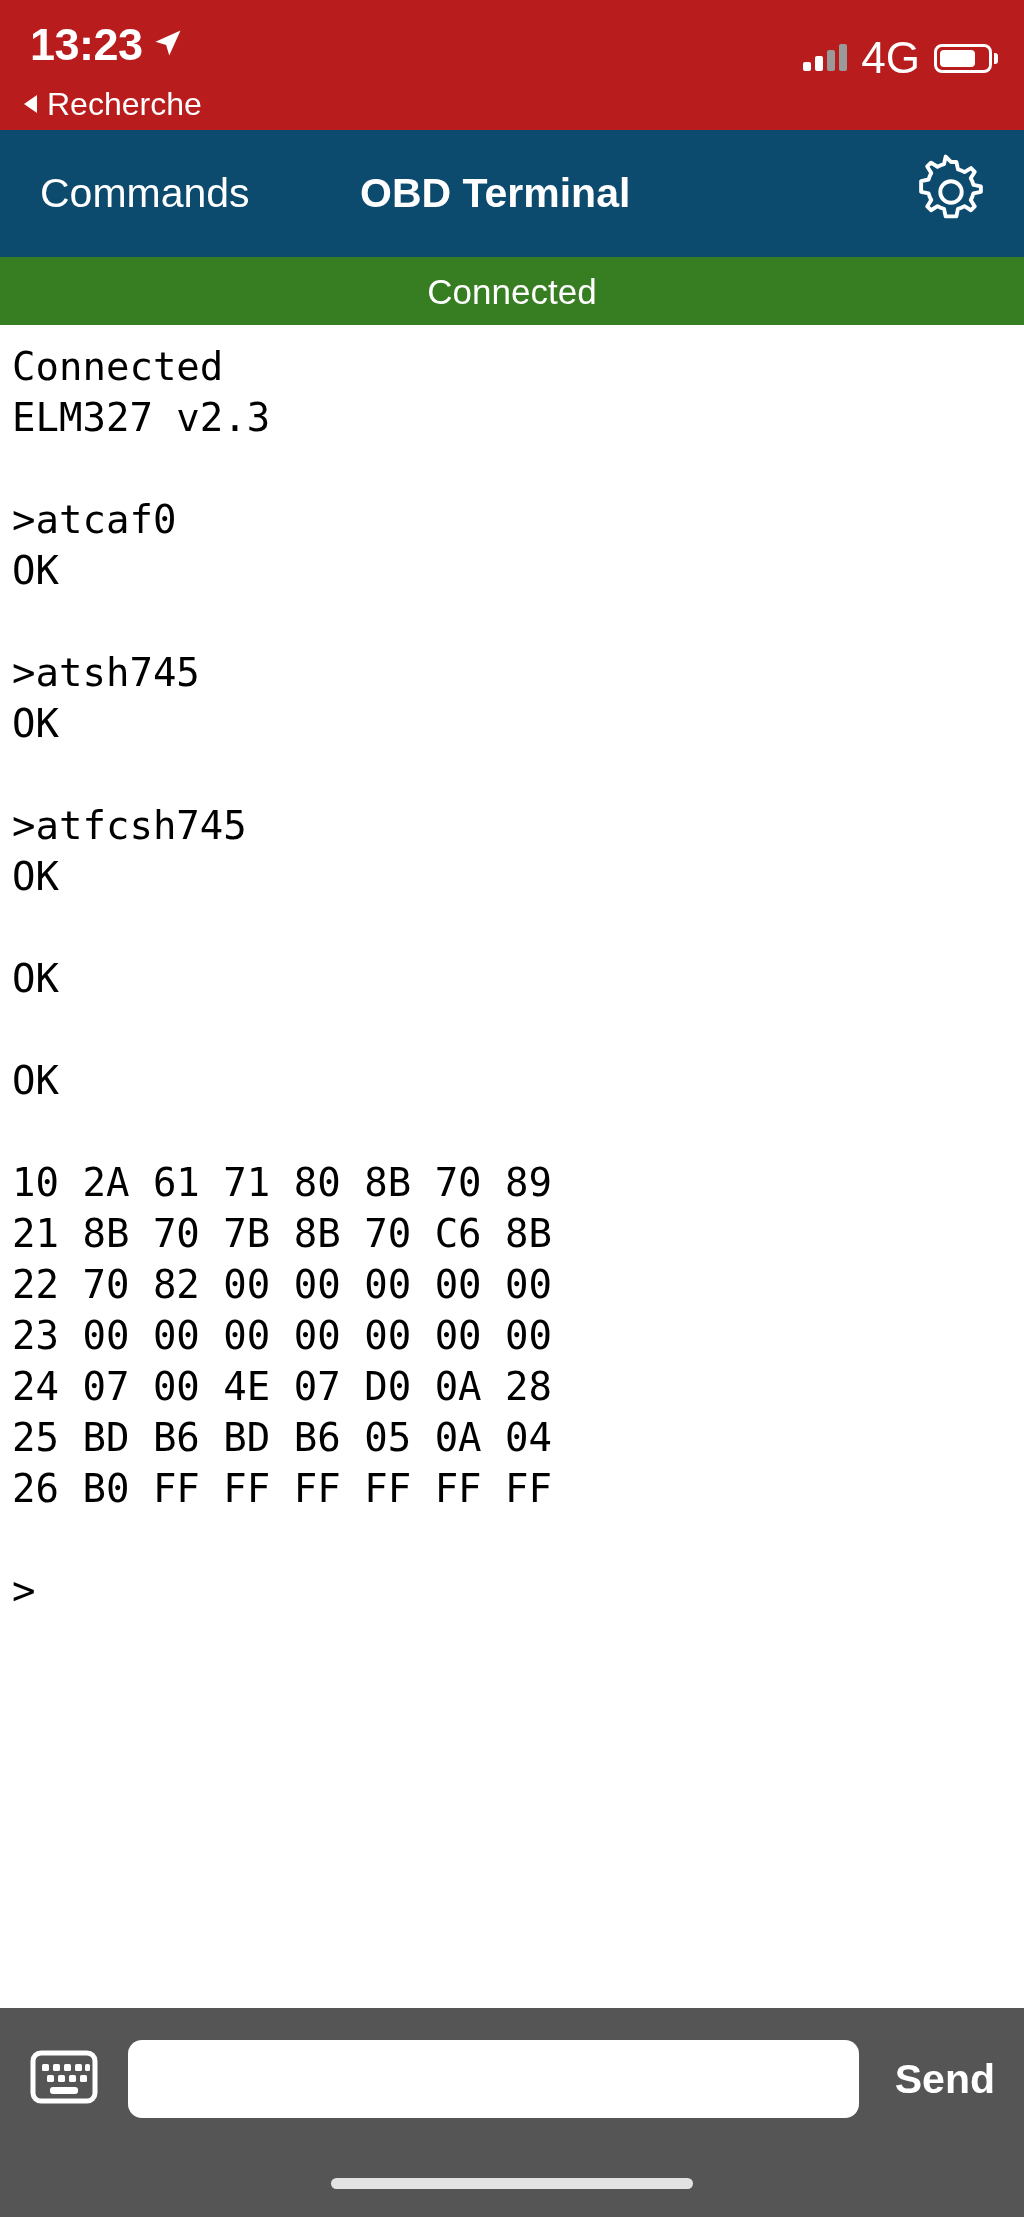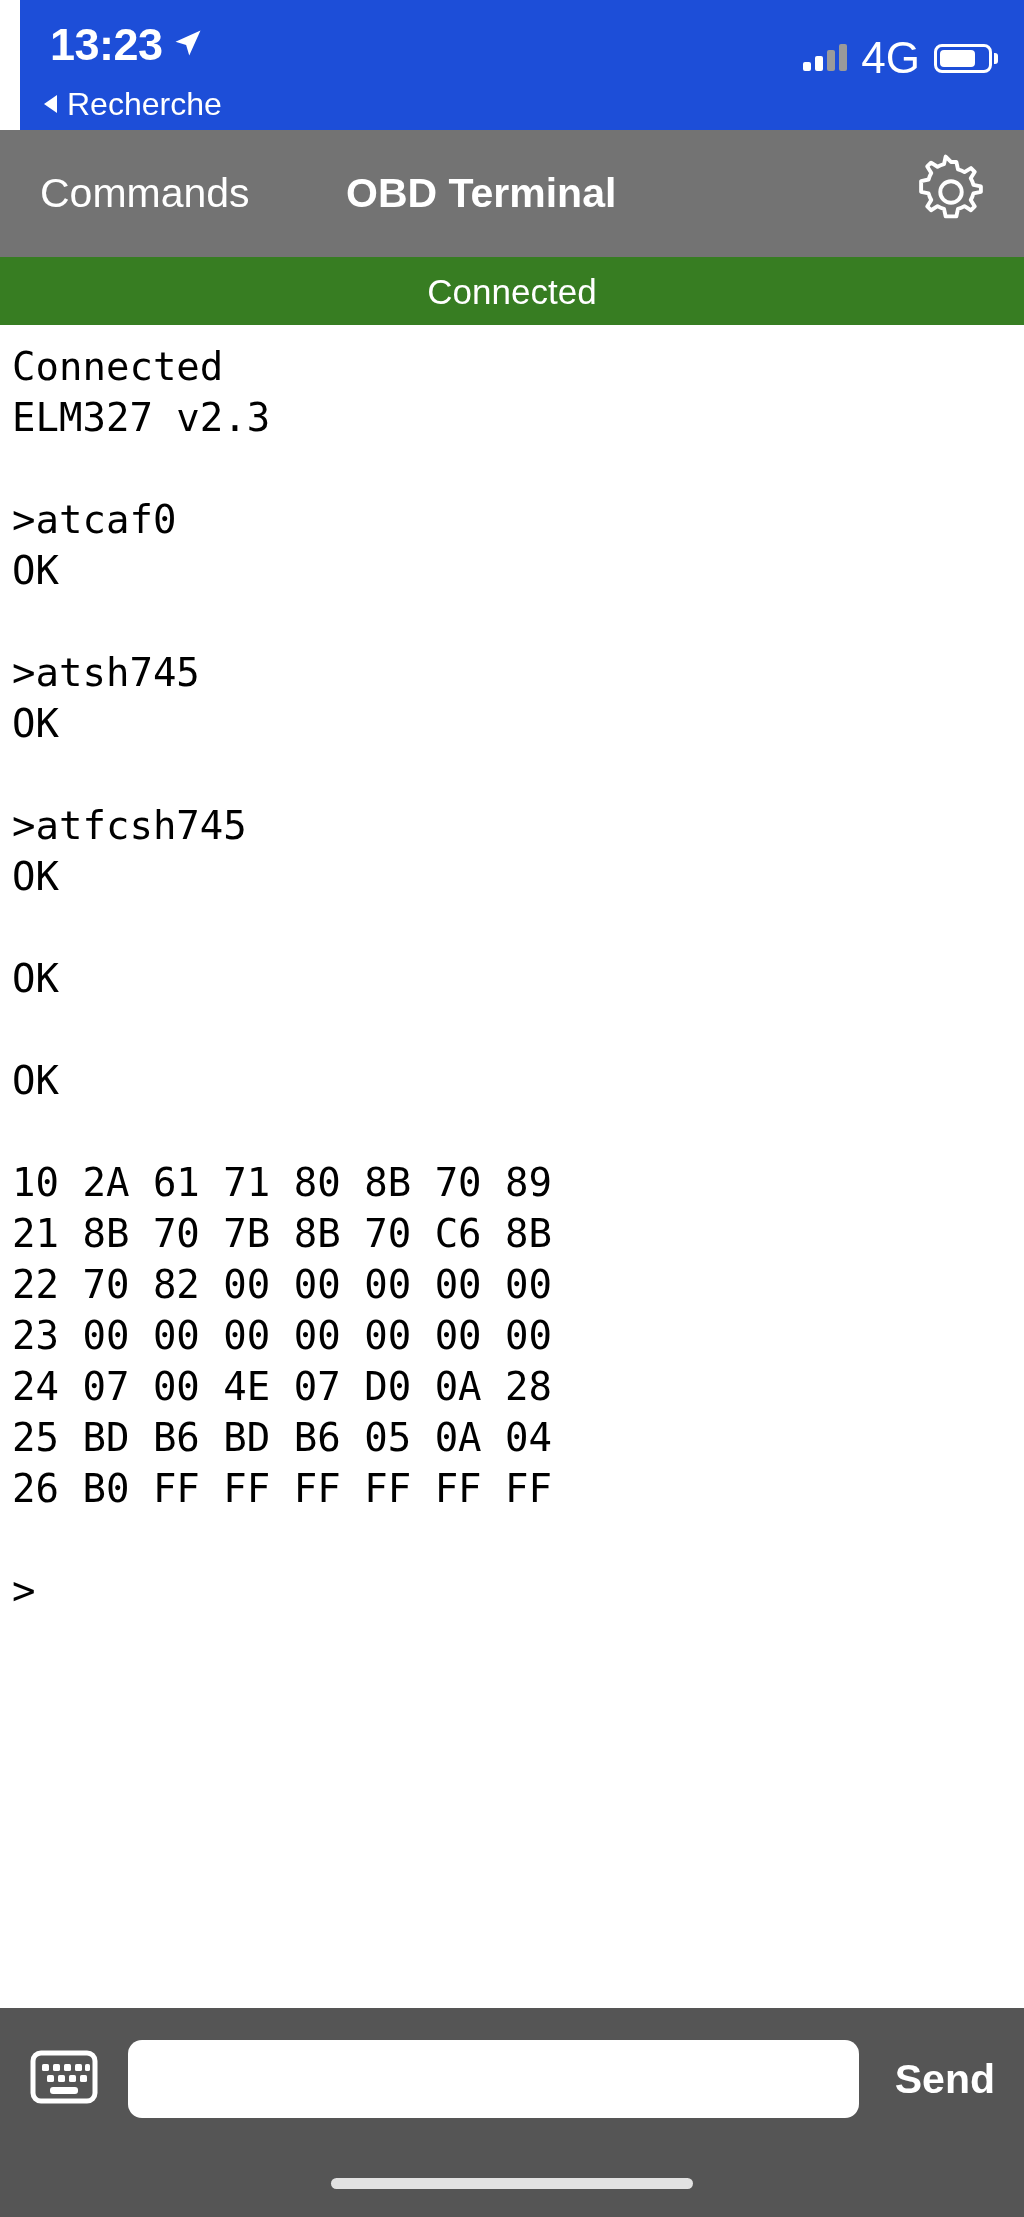--- a/index.html
+++ b/index.html
@@ -12,24 +12,23 @@
   #app {
     position:relative;
     width:1024px; height:2217px;
     display:flex; flex-direction:column;
     background:#ffffff;
   }
 
   
   .status-bar {
     height:130px;
-    background:#1d4ed8;
+    background:#b91c1c;
     position:relative;
     flex:0 0 auto;
-    margin-left:20px;
   }
   .status-clock-wrap {
     position:absolute;
     left:30px; top:22px;
     display:flex; align-items:center; gap:10px;
   }
   .status-clock {
     color:#ffffff;
     font-size:45px;
     font-weight:600;
@@ -81,35 +80,35 @@
     width:0;height:0;
     border-top:9px solid transparent;
     border-bottom:9px solid transparent;
     border-right:13px solid #ffffff;
   }
   .back-label { color:#ffffff; font-size:32px; line-height:1;text-align:center; }
 
   
   .nav-bar {
     height:127px;
-    background:#737373;
+    background:#0c4a6e;
     display:flex; align-items:center;
     position:relative;
     flex:0 0 auto;
   }
   .nav-left-btn {
     color:#ffffff;
     font-size:41px;
     margin-left:40px;
     line-height:1;
     white-space:nowrap;
   }
   .nav-title {
     position:absolute;
-    left:346px;
+    left:360px;
     color:#ffffff;
     font-size:41px;
     font-weight:bold;
     line-height:1;
     white-space:nowrap;
   }
   .gear-btn {
     position:absolute;
     right:32px; top:50%;
     transform:translateY(-50%);

